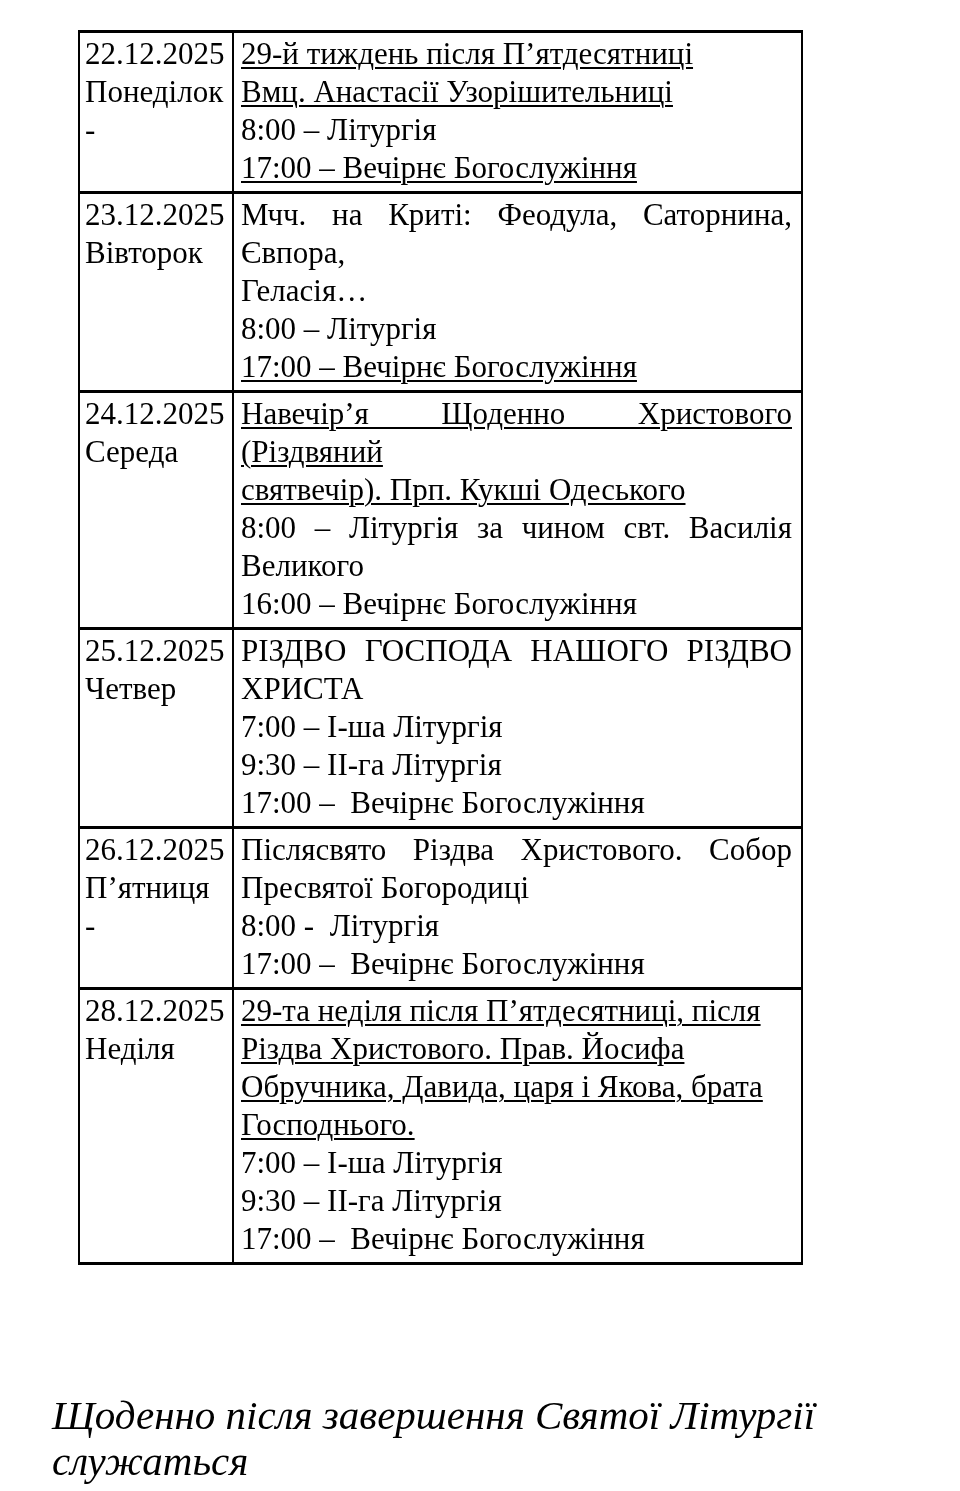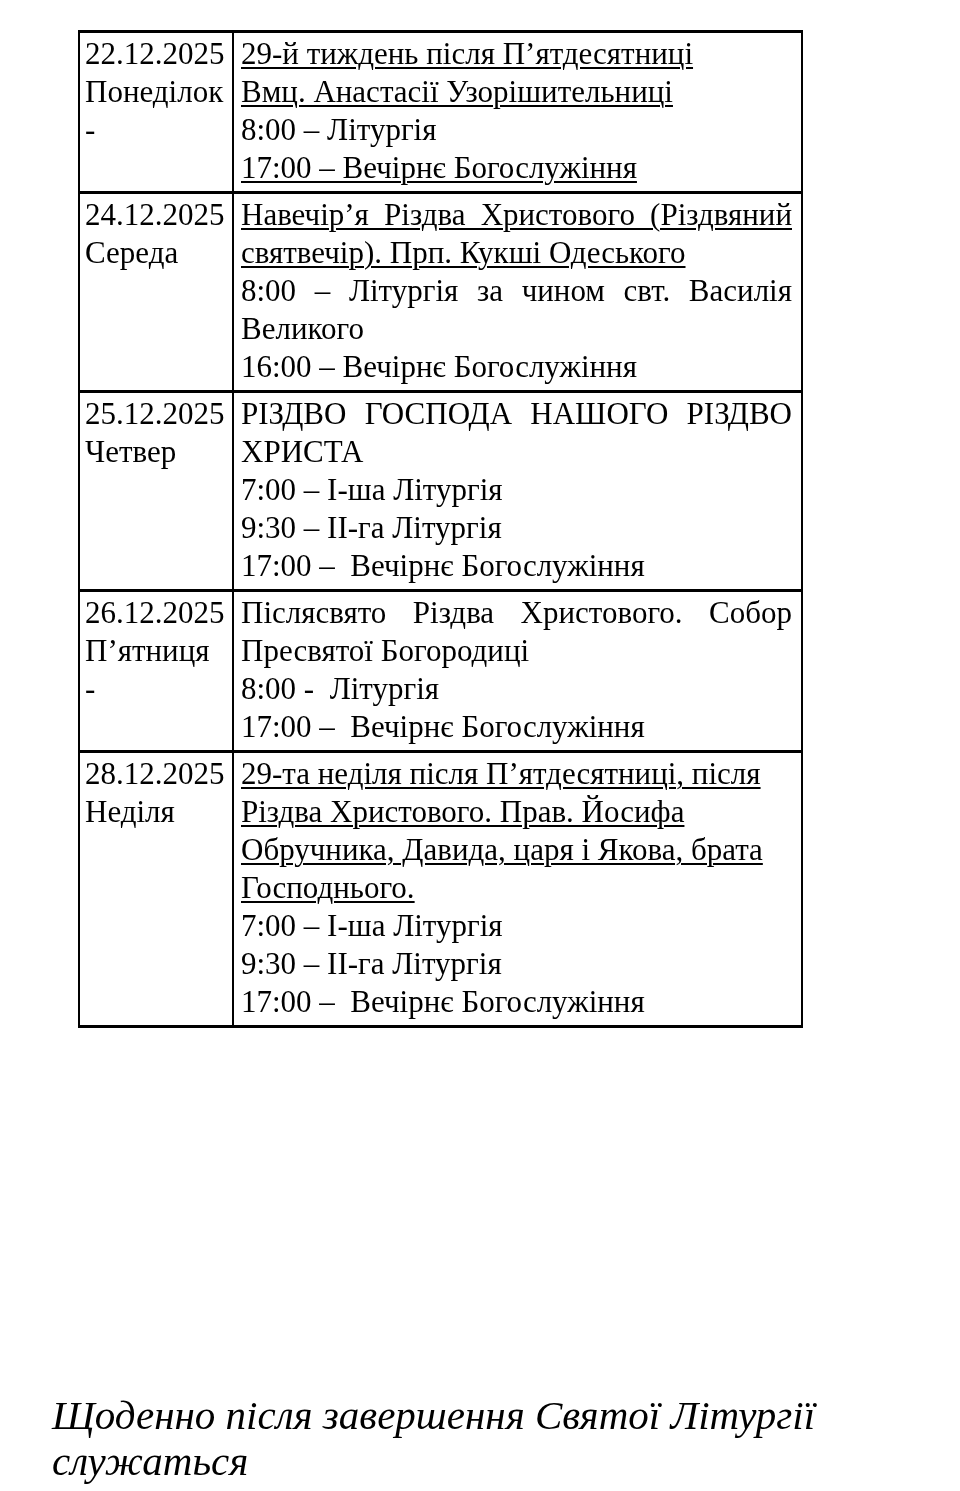--- a/index.html
+++ b/index.html
@@ -98,25 +98,37 @@
         </td>
         <td class="services">
           <div class="ln b u">29-й тиждень після П’ятдесятниці</div>
           <div class="ln b u">Вмц. Анастасії Узорішительниці</div>
           <div class="ln">8:00 – Літургія</div>
           <div class="ln u">17:00 – Вечірнє Богослужіння</div>
         </td>
       </tr>
       <tr>
         <td class="date">
+          <div class="ln">23.12.2025</div>
+          <div class="ln">Вівторок</div>
+        </td>
+        <td class="services">
+          <div class="ln stretch">Мчч. на Криті: Феодула, Саторнина, Євпора,</div>
+          <div class="ln">Геласія…</div>
+          <div class="ln">8:00 – Літургія</div>
+          <div class="ln u">17:00 – Вечірнє Богослужіння</div>
+        </td>
+      </tr>
+      <tr>
+        <td class="date">
           <div class="ln b">24.12.2025</div>
           <div class="ln b">Середа</div>
         </td>
         <td class="services">
-          <div class="ln b u stretch">Навечір’я Різдва Христового (Різдвяний</div>
+          <div class="ln b u stretch">Навечір’я Щоденно Христового (Різдвяний</div>
           <div class="ln b u">святвечір). Прп. Кукші Одеського</div>
           <div class="ln b stretch">8:00 – Літургія за чином свт. Василія</div>
           <div class="ln b">Великого</div>
           <div class="ln b">16:00 – Вечірнє Богослужіння</div>
         </td>
       </tr>
       <tr>
         <td class="date">
           <div class="ln b">25.12.2025</div>
           <div class="ln b">Четвер</div>

